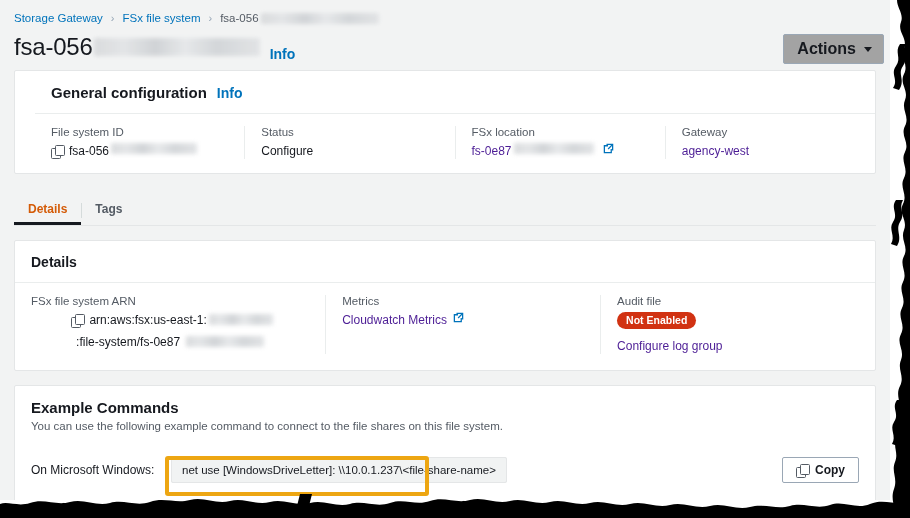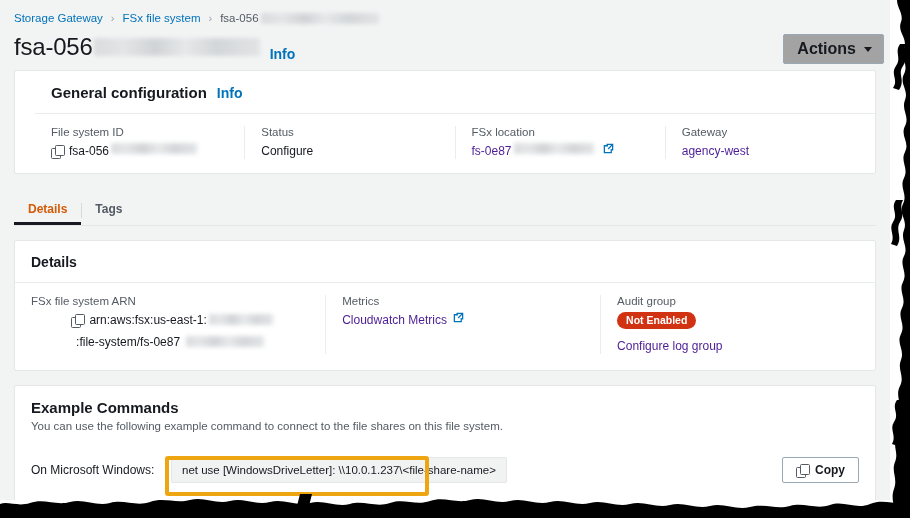--- a/index.html
+++ b/index.html
@@ -410,21 +410,21 @@
             <svg width="11" height="11" viewBox="0 0 12 12" fill="none">
               <path d="M4.5 1.5H10.5V7.5" stroke="#0073bb" stroke-width="1.4" stroke-linecap="square"></path>
               <path d="M10.3 1.8L5.6 6.5" stroke="#0073bb" stroke-width="1.4"></path>
               <path d="M9 7.2V10.5H1.5V3H4.8" stroke="#0073bb" stroke-width="1.4" stroke-linecap="square"></path>
             </svg>
           </span>
         </div>
       </div>
 
       <div class="attr-col">
-        <div class="attr-label">Audit group</div>
+        <div class="attr-label">Audit file</div>
         <div class="attr-value" style="flex-direction:column;align-items:flex-start;gap:9px;">
           <span class="badge">Not Enabled</span>
           <span class="link">Configure log group</span>
         </div>
       </div>
 
     </div>
   </section>
 
   <section class="card" style="margin-top:14px;">

